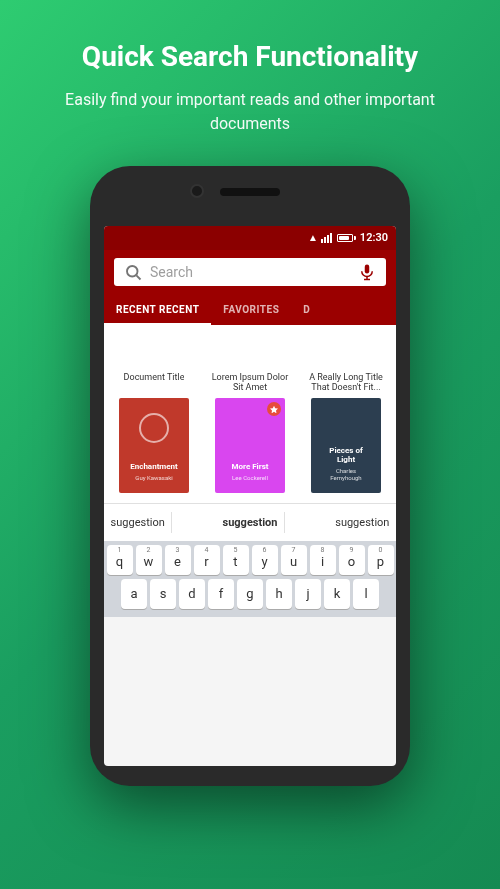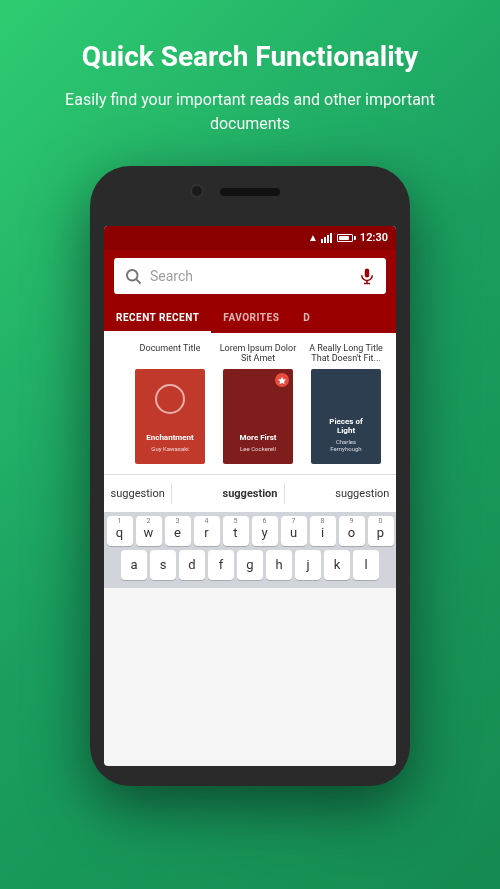--- a/index.html
+++ b/index.html
@@ -151,21 +151,21 @@
     }
 
     .app-bar {
       background: #9b0000;
       padding: 8px 10px;
     }
 
     .search-box {
       background: white;
       border-radius: 3px;
-      height: 36px;
+      height: 28px;
       display: flex;
       align-items: center;
       padding: 0 10px;
     }
 
     .search-icon-svg {
       width: 18px;
       height: 18px;
       color: #757575;
       margin-right: 8px;
@@ -214,21 +214,22 @@
 
     .books-section {
       background: white;
       flex: 1;
       padding: 10px;
     }
 
     .books-grid {
       display: flex;
       gap: 8px;
-      justify-content: flex-end;
+      justify-content: space-between;
+      margin-top: 37px;
     }
 
     .book-item {
       display: flex;
       flex-direction: column;
       align-items: center;
       width: 80px;
     }
 
     .book-title-text {
@@ -243,21 +244,21 @@
 
     .book-cover {
       width: 70px;
       height: 95px;
       border-radius: 2px;
       position: relative;
       overflow: hidden;
     }
 
     .book-cover-1 { background: #c0392b; }
-    .book-cover-2 { background: #7f1d1d; }
+    .book-cover-2 { background: #d946ef; }
     .book-cover-3 { background: #2c3e50; }
 
     .book-cover-art {
       width: 100%;
       height: 100%;
       display: flex;
       flex-direction: column;
       align-items: center;
       justify-content: flex-end;
       padding: 12px;

